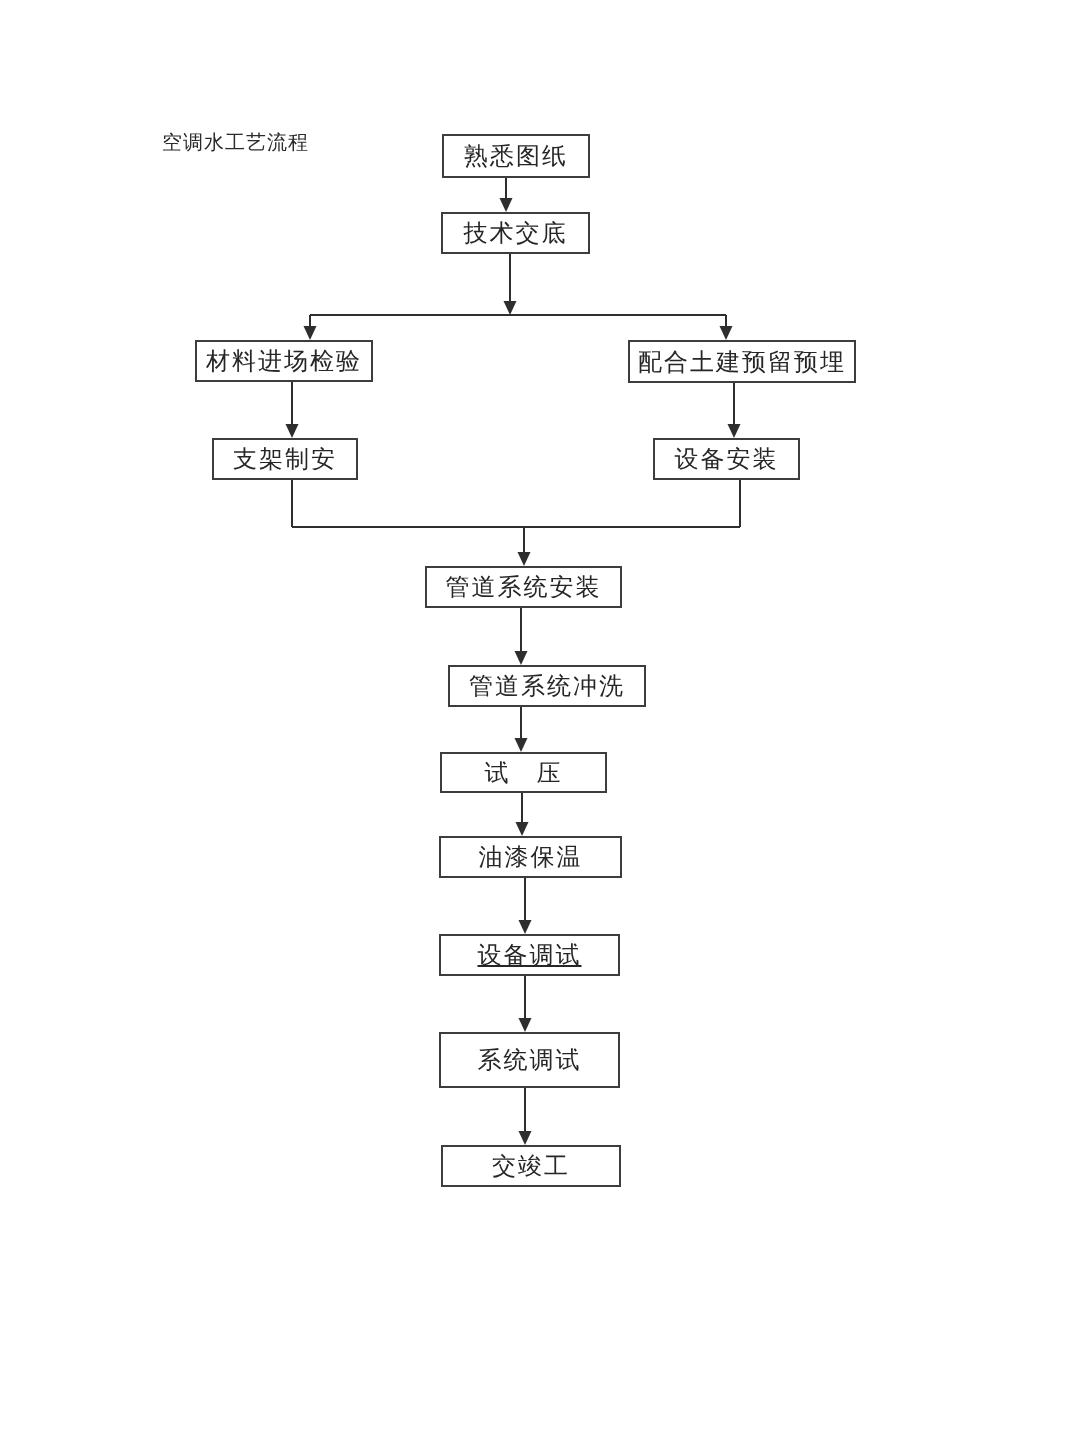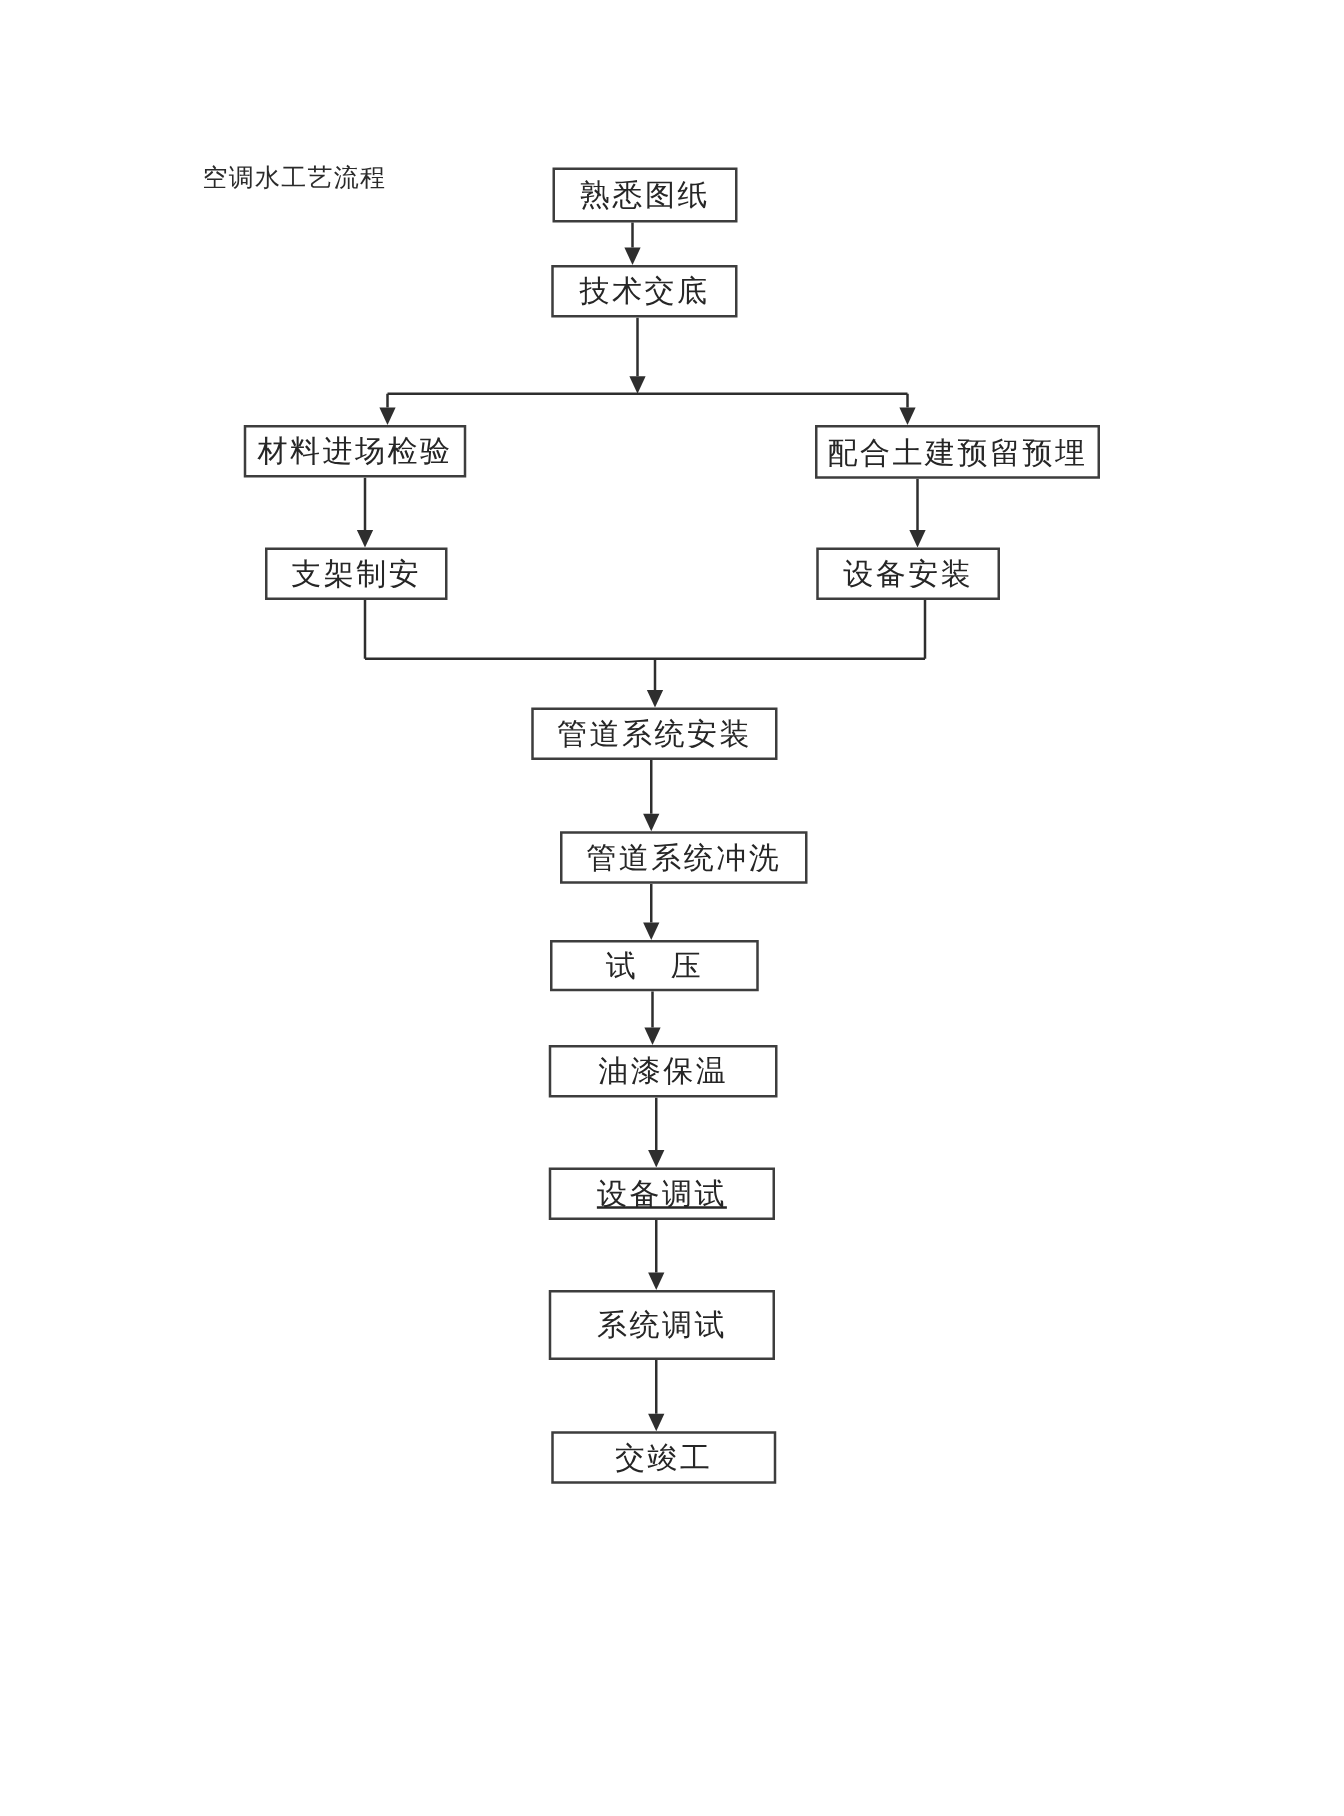--- a/index.html
+++ b/index.html
@@ -40,21 +40,21 @@
     align-items: center;
     justify-content: center;
     font-size: 24px;
     letter-spacing: 2px;
     color: #262626;
     white-space: nowrap;
   }
   #n1  { left: 442px; top: 134px;  width: 148px; height: 44px; }
   #n2  { left: 441px; top: 212px;  width: 149px; height: 42px; }
   #n3  { left: 195px; top: 340px;  width: 178px; height: 42px; }
-  #n4  { left: 652px; top: 340px;  width: 228px; height: 43px; }
+  #n4  { left: 628px; top: 340px;  width: 228px; height: 43px; }
   #n5  { left: 212px; top: 438px;  width: 146px; height: 42px; }
   #n6  { left: 653px; top: 438px;  width: 147px; height: 42px; }
   #n7  { left: 425px; top: 566px;  width: 197px; height: 42px; }
   #n8  { left: 424px; top: 665px;  width: 198px; height: 42px; margin-left: 24px; }
   #n9  { left: 440px; top: 752px;  width: 167px; height: 41px; }
   #n10 { left: 439px; top: 836px;  width: 183px; height: 42px; }
   #n11 { left: 439px; top: 934px;  width: 181px; height: 42px; text-decoration: underline; }
   #n12 { left: 439px; top: 1032px; width: 181px; height: 56px; }
   #n13 { left: 441px; top: 1145px; width: 180px; height: 42px; }
 </style>

